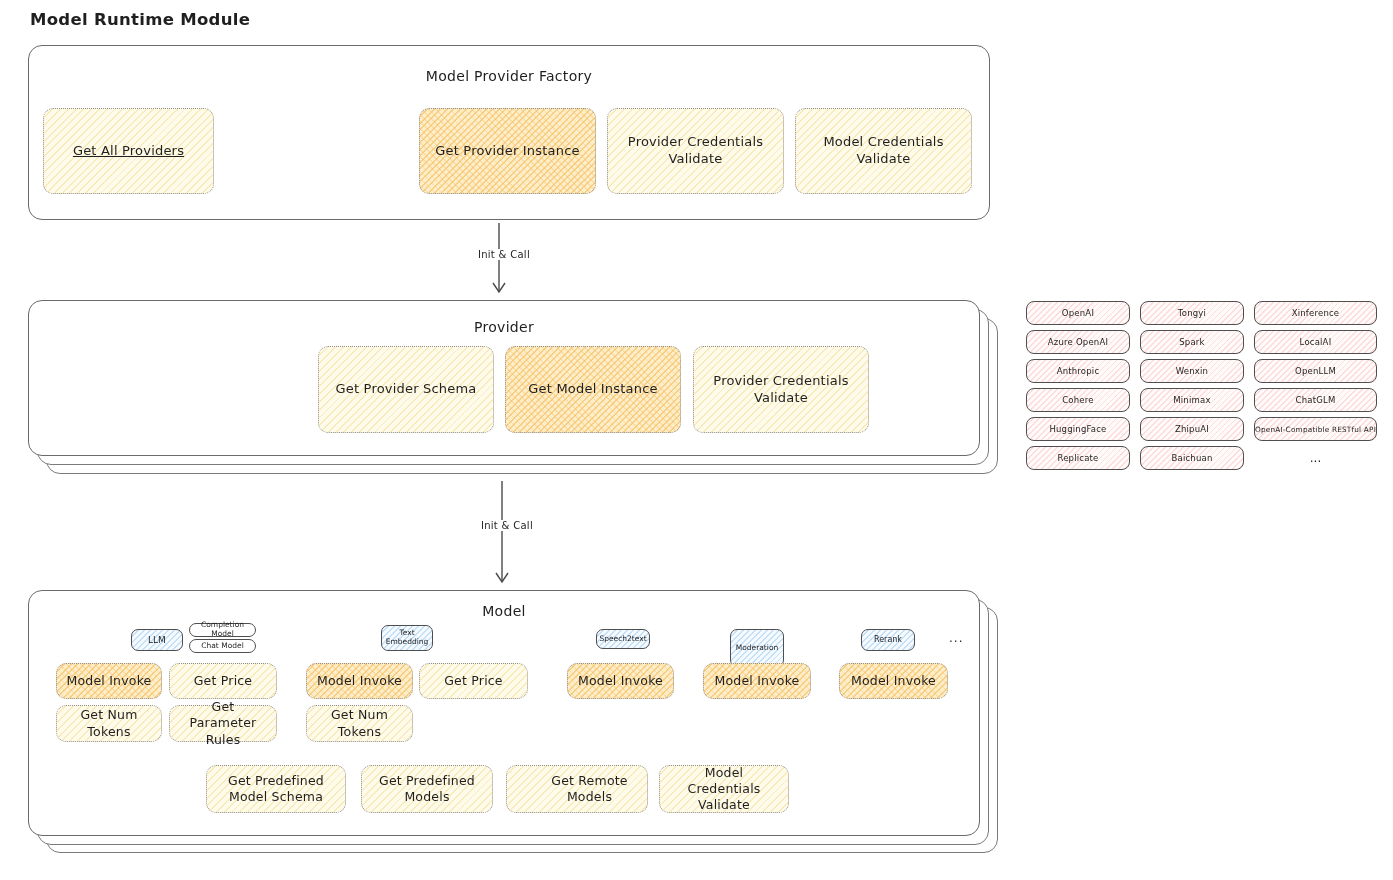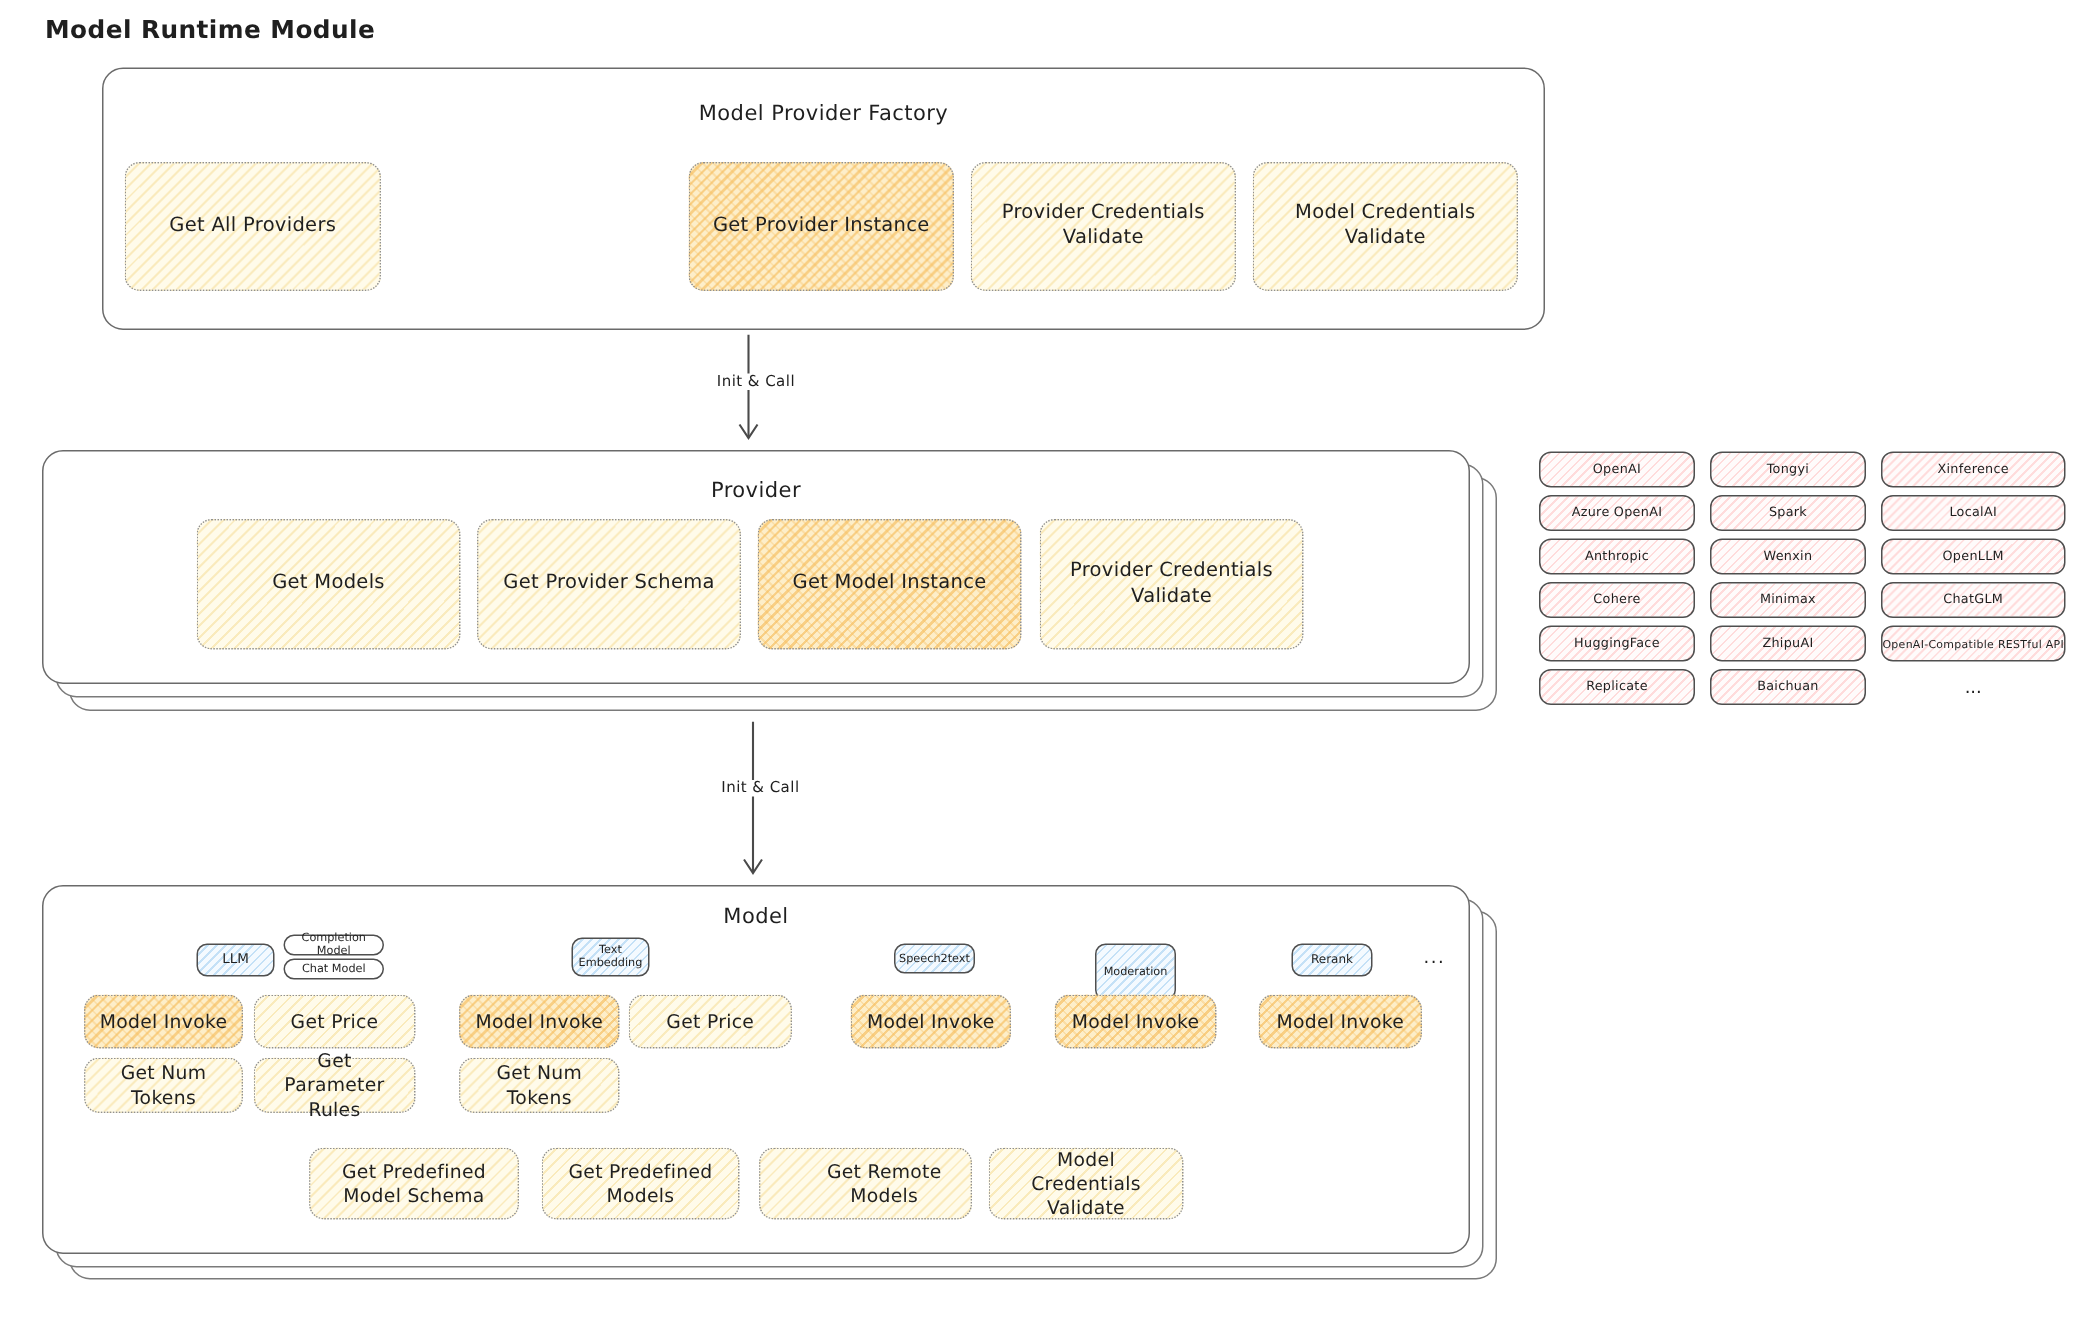--- a/index.html
+++ b/index.html
@@ -33,39 +33,38 @@
   .alabel{position:absolute;text-align:right;font-size:10px;background:#fff;letter-spacing:.3px;}
   .more-text{position:absolute;font-size:12px;letter-spacing:1px;}
 </style>
 </head>
 <body>
 
 <div class="canvas">
 
   <div class="page-title">Model Runtime Module</div>
 
-  <div class="container" style="left:28px;top:45px;width:962px;height:175px;margin-left:40px;">
+  <div class="container" style="left:28px;top:45px;width:962px;height:175px;">
     <div class="ctitle" style="top:22px;">Model Provider Factory</div>
-    <div class="box dotted cream" style="left:14px;top:62px;width:171px;height:86px;">Get All Providers</div>
+    <div class="box dotted cream" style="left:14px;top:62px;width:171px;height:86px;text-decoration:underline;">Get All Providers</div>
     <div class="box dotted orange" style="left:390px;top:62px;width:177px;height:86px;">Get Provider Instance</div>
     <div class="box dotted cream" style="left:578px;top:62px;width:177px;height:86px;">Provider Credentials Validate</div>
     <div class="box dotted cream" style="left:766px;top:62px;width:177px;height:86px;">Model Credentials Validate</div>
   </div>
 
   <svg class="arrow" style="left:488px;top:223px;" width="22" height="74">
     <line x1="11" y1="0" x2="11" y2="68" stroke="#4a4a4a" stroke-width="1.4"></line>
     <path d="M5 60 L11 69 L17 60" fill="none" stroke="#4a4a4a" stroke-width="1.4"></path>
   </svg>
   <div class="alabel" style="left:468px;top:249px;width:62px;">Init &amp; Call</div>
 
   <div class="layer" style="left:46px;top:318px;width:952px;height:156px;"></div>
   <div class="layer" style="left:37px;top:309px;width:952px;height:156px;"></div>
   <div class="container" style="left:28px;top:300px;width:952px;height:156px;">
     <div class="ctitle" style="top:18px;">Provider</div>
-    <div class="box dotted cream" style="left:102px;top:45px;width:176px;height:87px;">Get Models</div>
     <div class="box dotted cream" style="left:289px;top:45px;width:176px;height:87px;">Get Provider Schema</div>
     <div class="box dotted orange" style="left:476px;top:45px;width:176px;height:87px;">Get Model Instance</div>
     <div class="box dotted cream" style="left:664px;top:45px;width:176px;height:87px;">Provider Credentials Validate</div>
   </div>
 
   <div class="pgrid">
     <div class="pitem">OpenAI</div>
     <div class="pitem">Tongyi</div>
     <div class="pitem">Xinference</div>
     <div class="pitem">Azure OpenAI</div>

